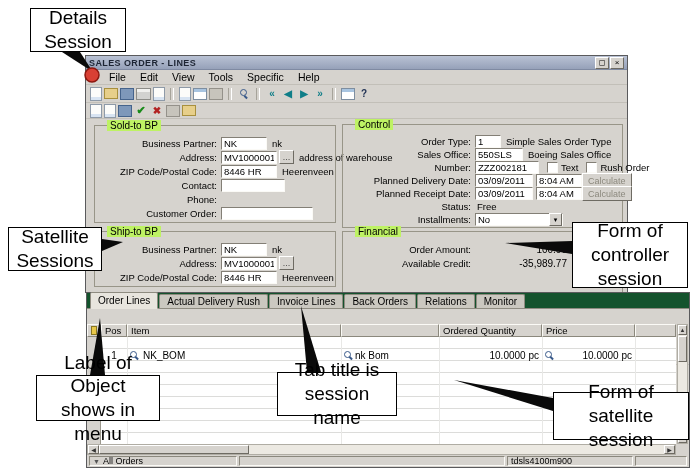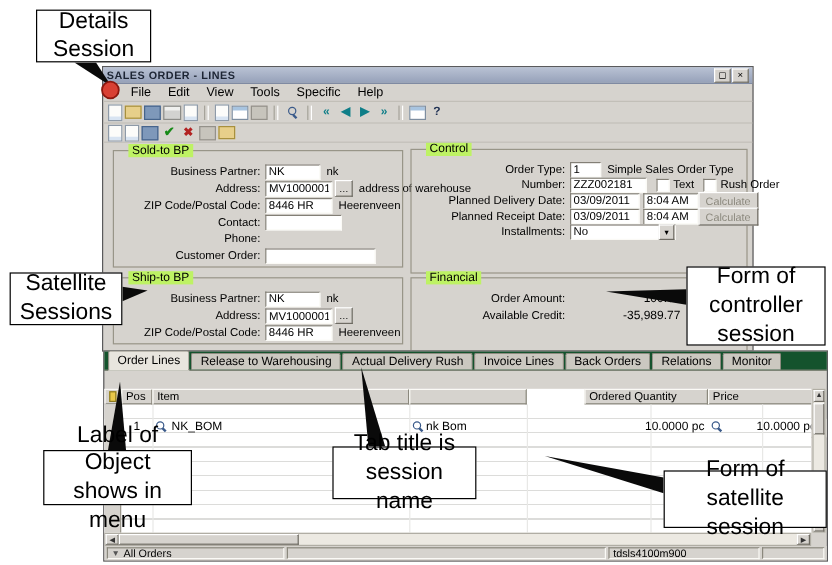--- a/index.html
+++ b/index.html
@@ -73,21 +73,21 @@
        border:1px solid #8e8b80;border-bottom:none;margin-right:1px;border-radius:2px 2px 0 0;white-space:nowrap;}
   .tab.active{background:#e8e5de;height:15px;margin-bottom:-1px;border-bottom:1px solid #e8e5de;}
   .linesbar{position:absolute;left:0;top:16px;right:0;height:15px;display:flex;align-items:center;
             font-size:10.5px;border-bottom:1px solid #c2bfb8;background:#d6d3ce;padding-left:2px;gap:2px;margin-top:40px;}
   .lmenu{padding:0 6px;}
 
   .grid{position:absolute;left:0;top:31px;right:13px;bottom:23px;background:#fff;overflow:hidden;}
   .ghead{display:flex;height:13px;}
   .gh{background:#d6d3ce;border:1px solid;border-color:#fbfaf6 #8b887d #8b887d #fbfaf6;font-size:9.5px;
       display:flex;align-items:center;padding:0 3px;box-sizing:border-box;white-space:nowrap;overflow:hidden;flex:none;}
-  .w-sel{width:14px;}.w-pos{width:26px;}.w-item{width:214px;}.w-desc{width:98px;}.w-qty{width:103px;margin-left:48px;}.w-price{width:93px;}
+  .w-sel{width:14px;}.w-pos{width:26px;}.w-item{width:214px;}.w-desc{width:98px;}.w-qty{width:103px;}.w-price{width:93px;}
   .fillc{flex:1;}
   .marker{width:7px;height:7px;background:#e8c84a;border:1px solid #8a7820;}
   .gbody{position:absolute;left:0;top:13px;right:0;bottom:0;
     background-image:
       linear-gradient(#e8e8e6,#e8e8e6),linear-gradient(#e8e8e6,#e8e8e6),linear-gradient(#e8e8e6,#e8e8e6),
       linear-gradient(#e8e8e6,#e8e8e6),linear-gradient(#e8e8e6,#e8e8e6),
       repeating-linear-gradient(180deg,transparent 0,transparent 11px,#dcdcda 11px,#dcdcda 12px);
     background-size:1px 100%,1px 100%,1px 100%,1px 100%,1px 100%,100% 100%;
     background-position:40px 0,254px 0,352px 0,455px 0,548px 0,0 0;
     background-repeat:no-repeat,no-repeat,no-repeat,no-repeat,no-repeat,repeat;}
@@ -213,40 +213,49 @@
       </div>
 
       <div class="group grp-c" style="left:256px;top:5px;width:281px;height:104px">
         <span class="gtitle">Control</span>
         <div class="frow">
           <span class="lbl2">Order Type:</span>
           <input class="inp" style="width: 26px;" value="1">
           <span class="desc">Simple Sales Order Type</span>
         </div>
         <div class="frow">
+          <span class="lbl2">Sales Office:</span>
+          <input class="inp" style="width: 48px;" value="550SLS">
+          <span class="desc">Boeing Sales Office</span>
+        </div>
+        <div class="frow">
           <span class="lbl2">Number:</span>
           <input class="inp" style="width: 64px;" value="ZZZ002181">
           <span class="cb"></span>
           <span class="cblbl">Text</span>
           <span class="cb"></span>
           <span class="cblbl">Rush Order</span>
         </div>
         <div class="frow">
           <span class="lbl2">Planned Delivery Date:</span>
           <input class="inp" style="width: 58px;" value="03/09/2011">
           <input class="inp" style="width: 46px; margin-left: 3px;" value="8:04 AM">
           <span class="btn disabled" style="margin-left:auto;margin-right:4px">Calculate</span>
         </div>
         <div class="frow">
           <span class="lbl2">Planned Receipt Date:</span>
           <input class="inp" style="width: 58px;" value="03/09/2011">
           <input class="inp" style="width: 46px; margin-left: 3px;" value="8:04 AM">
           <span class="btn disabled" style="margin-left:auto;margin-right:4px">Calculate</span>
         </div>
         <div class="frow">
+          <span class="lbl2">Status:</span>
+          <span class="desc" style="margin-left:2px">Free</span>
+        </div>
+        <div class="frow">
           <span class="lbl2">Installments:</span>
           <span class="ddl">
             <span>No</span>
             <span class="ddlbtn">▾</span>
           </span>
         </div>
       </div>
 
       <div class="group" style="left:8px;top:112px;width:242px;height:56px">
         <span class="gtitle">Ship-to BP</span>
@@ -281,21 +290,20 @@
         </div>
       </div>
 
     </div>
   </div>
 
   <div class="win lower">
 
     <div class="tabsrow">
       <span class="tab active">Order Lines</span>
-      <span class="tab">Release to Warehousing</span>
       <span class="tab">Actual Delivery Rush</span>
       <span class="tab">Invoice Lines</span>
       <span class="tab">Back Orders</span>
       <span class="tab">Relations</span>
       <span class="tab">Monitor</span>
     </div>
 
     <div class="linesbar">
       <span class="lmenu">Lines</span>
       <span class="lmenu">View</span>

